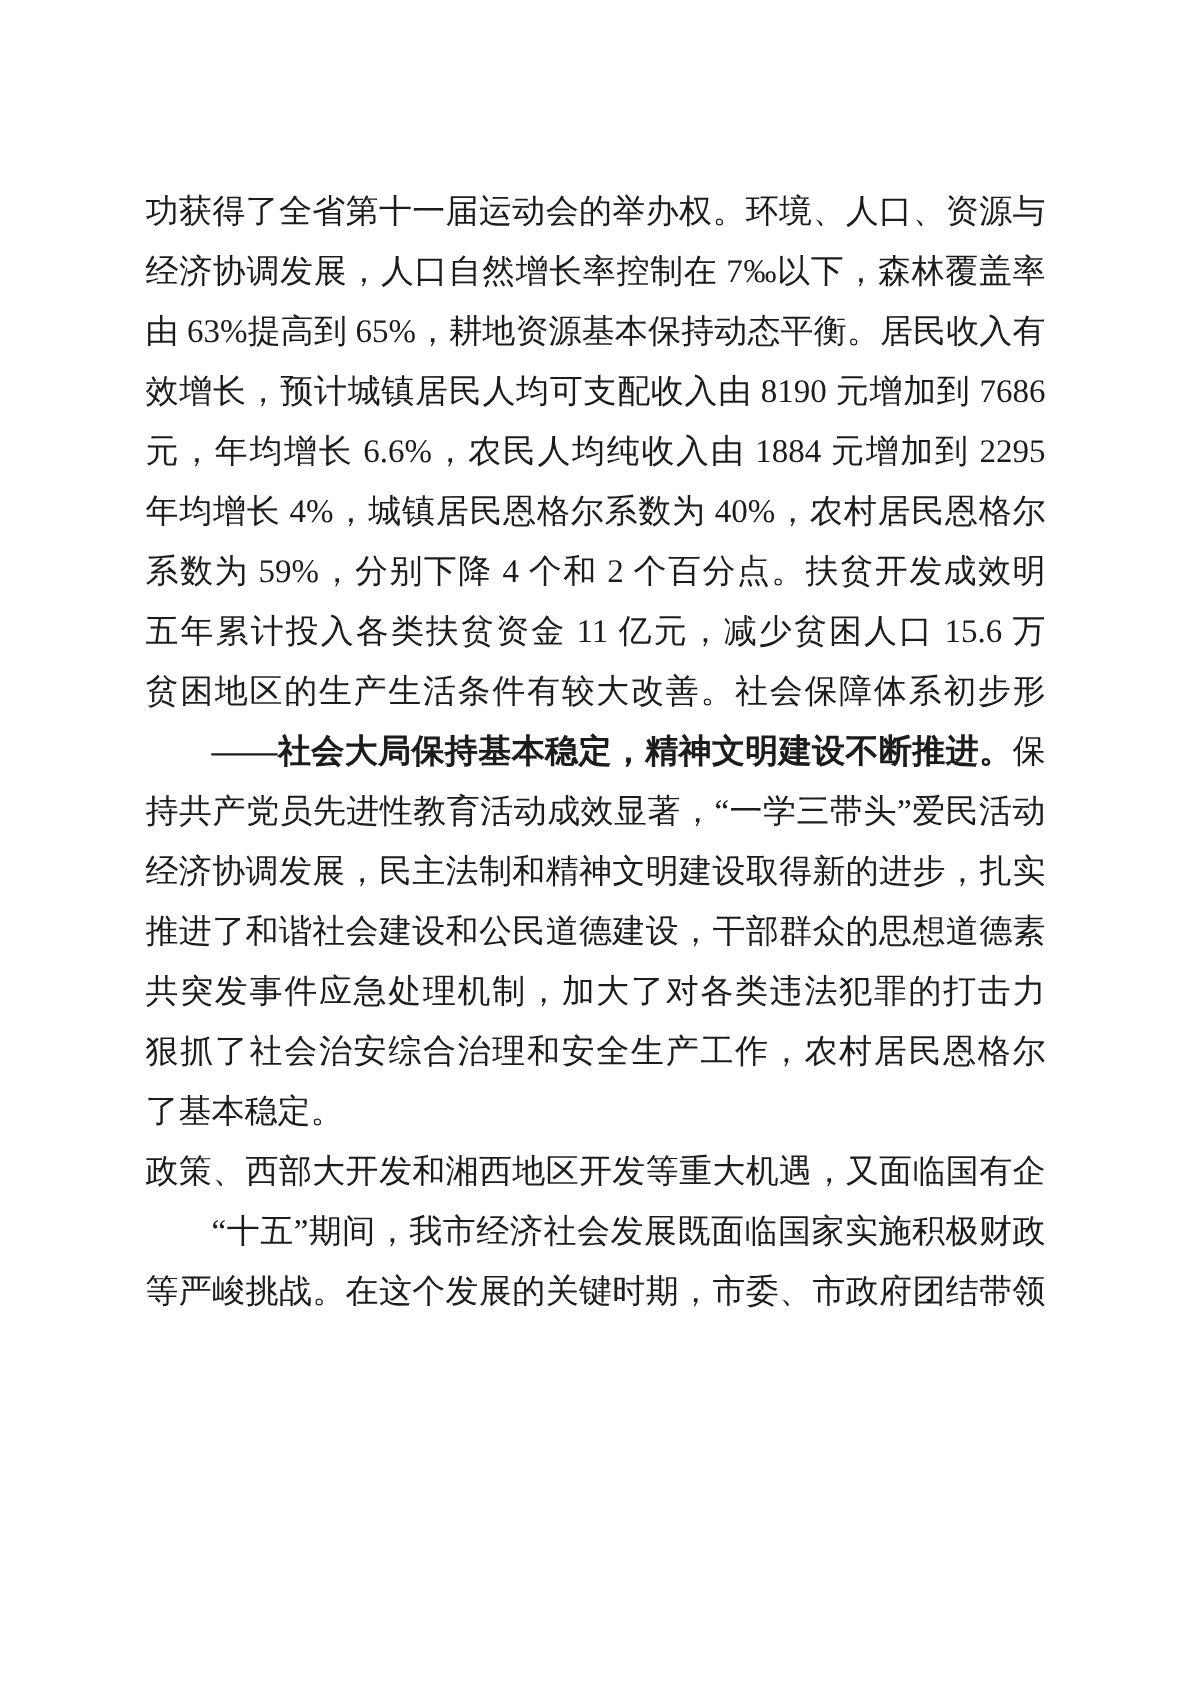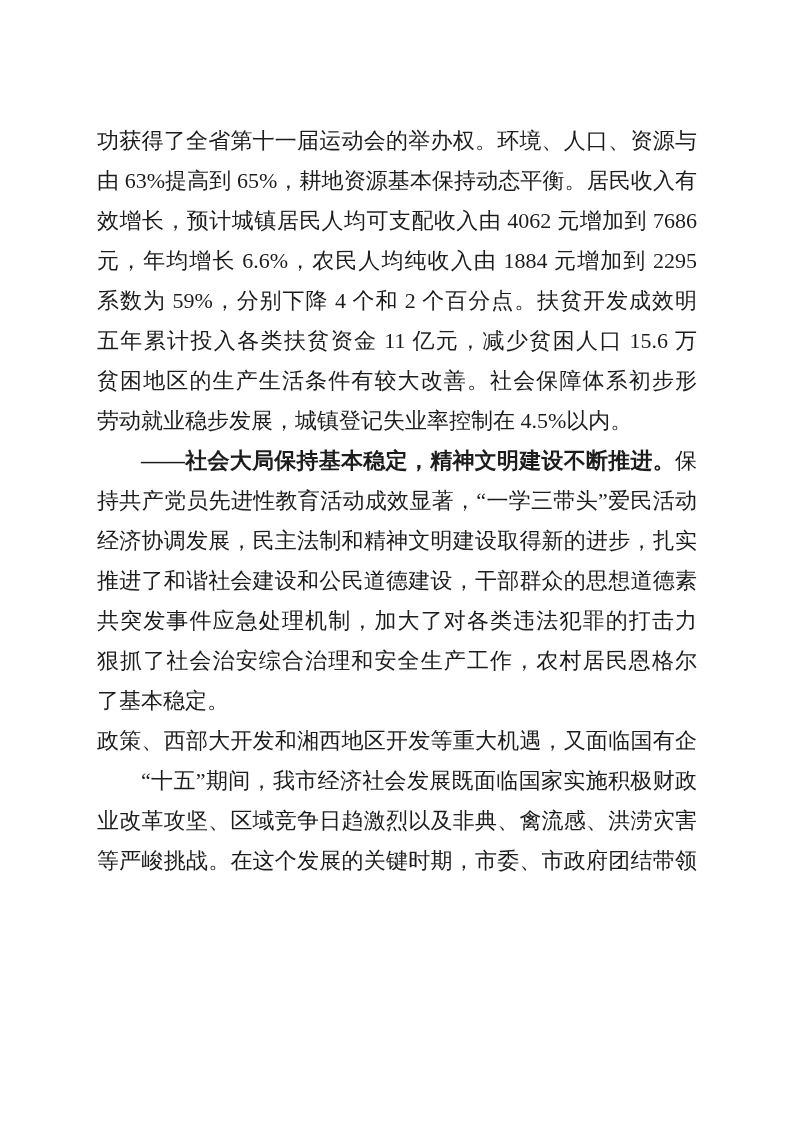--- a/index.html
+++ b/index.html
@@ -56,38 +56,38 @@
     color: #1c1c1c;
   }
 </style>
 </head>
 <body>
 
 <div class="page">
   <div class="text-block">
       <div class="paragraph">
         <div class="line"><span>功获得了全省第十一届运动会的举办权。环境、人口、资源与</span></div>
+        <div class="line"><span>经济协调发展，人口自然增长率控制在 7‰以下，森林覆盖率</span></div>
         <div class="line"><span>由 63%提高到 65%，耕地资源基本保持动态平衡。居民收入有</span></div>
-        <div class="line"><span>效增长，预计城镇居民人均可支配收入由 4062 元增加到 7686</span></div>
+        <div class="line"><span>效增长，预计城镇居民人均可支配收入由 8190 元增加到 7686</span></div>
         <div class="line"><span>元，年均增长 6.6%，农民人均纯收入由 1884 元增加到 2295 元，</span></div>
+        <div class="line"><span>年均增长 4%，城镇居民恩格尔系数为 40%，农村居民恩格尔</span></div>
         <div class="line"><span>系数为 59%，分别下降 4 个和 2 个百分点。扶贫开发成效明显，</span></div>
         <div class="line"><span>五年累计投入各类扶贫资金 11 亿元，减少贫困人口 15.6 万人，</span></div>
         <div class="line"><span>贫困地区的生产生活条件有较大改善。社会保障体系初步形成，</span></div>
-        <div class="line last"><span>劳动就业稳步发展，城镇登记失业率控制在 4.5%以内。</span></div>
       </div>
       <div class="paragraph">
         <div class="line indent"><span class="bold">——社会大局保持基本稳定，精神文明建设不断推进。</span><span>保</span></div>
         <div class="line"><span>持共产党员先进性教育活动成效显著，“一学三带头”爱民活动</span></div>
         <div class="line"><span>经济协调发展，民主法制和精神文明建设取得新的进步，扎实</span></div>
         <div class="line"><span>推进了和谐社会建设和公民道德建设，干部群众的思想道德素</span></div>
         <div class="line"><span>共突发事件应急处理机制，加大了对各类违法犯罪的打击力度，</span></div>
         <div class="line"><span>狠抓了社会治安综合治理和安全生产工作，农村居民恩格尔</span></div>
         <div class="line last"><span>了基本稳定。</span></div>
       </div>
       <div class="paragraph">
         <div class="line"><span>政策、西部大开发和湘西地区开发等重大机遇，又面临国有企</span></div>
         <div class="line indent"><span>“十五”期间，我市经济社会发展既面临国家实施积极财政</span></div>
-        <div class="line"><span>业改革攻坚、区域竞争日趋激烈以及非典、禽流感、洪涝灾害</span></div>
         <div class="line"><span>等严峻挑战。在这个发展的关键时期，市委、市政府团结带领</span></div>
       </div>
     </div>
   <div class="page-number">5</div>
 </div>
 
 </body></html>

